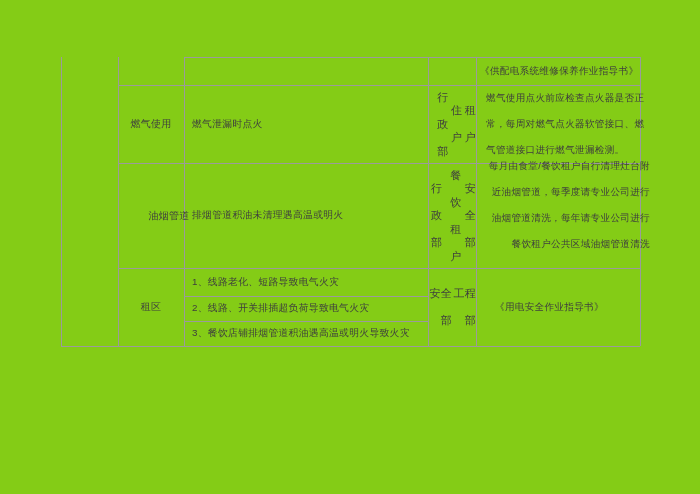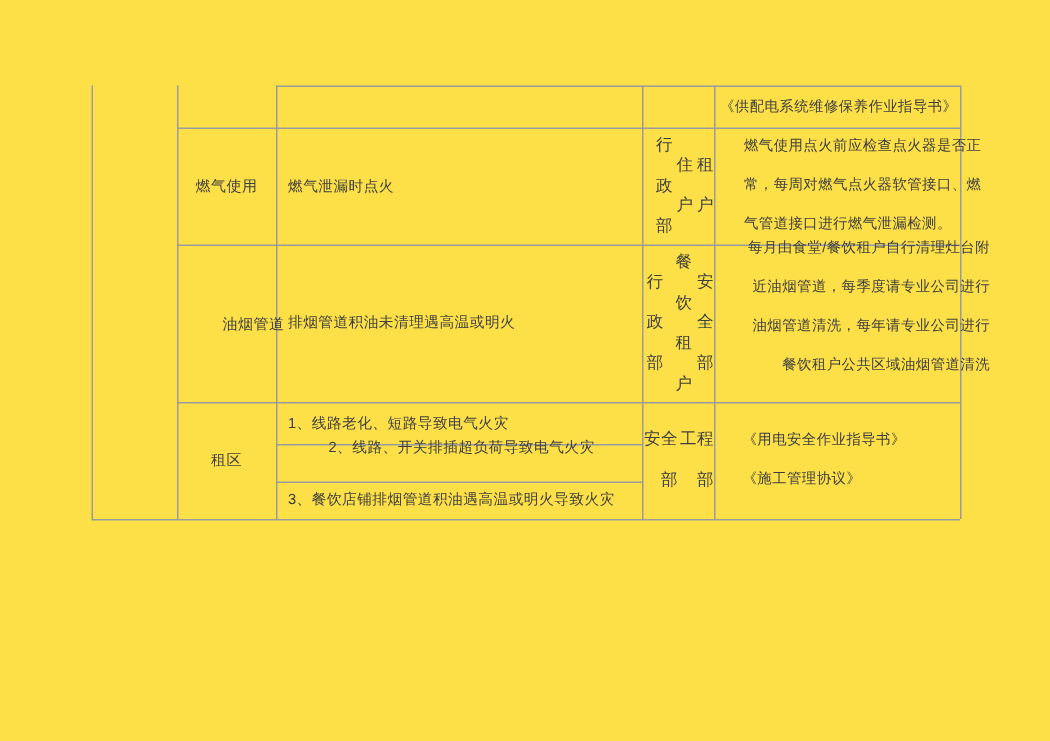--- a/index.html
+++ b/index.html
@@ -1,33 +1,33 @@
 <!DOCTYPE html>
 <html><head>
 <meta charset="utf-8">
 <style>
   html,body{margin:0;padding:0;}
   body{
     width:700px;height:494px;background:#ffffff;
     font-family:"Liberation Sans","DejaVu Sans",sans-serif;
   }
-  .page{position:relative;width:700px;height:494px;background:#fde047;overflow:hidden;}
+  .page{position:relative;width:700px;height:494px;background:#84cc16;overflow:hidden;}
   .vline{position:absolute;width:1px;background:#9b9b9b;}
   .hline{position:absolute;height:1px;background:#9b9b9b;}
   .cell{
     position:absolute;display:flex;color:#3e3e3e;
     font-size:10px;letter-spacing:0.3px;
   }
   .cat{align-items:center;justify-content:center;text-align:center;}
   .desc{align-items:center;padding-left:8px;font-size:9.8px;}
   .dept{
     flex-direction:row;align-items:center;justify-content:center;
     text-align:right;font-size:11px;line-height:27px;
   }
-  .meas{align-items:center;padding-left:20px;padding-right:2px;font-size:9.6px;line-height:26px;}
+  .meas{align-items:center;padding-left:10px;padding-right:2px;font-size:9.6px;line-height:26px;}
   .meas-col{
     flex-direction:column;justify-content:center;
     padding-left:19px;font-size:9.6px;line-height:26.5px;
   }
   .single{font-size:9.6px;align-items:center;padding-left:4px;}
 </style>
 </head>
 <body>
 
 <div class="page">
@@ -69,25 +69,24 @@
       <span>行政部</span>
       <span>餐饮租户</span>
       <span>安全部</span>
     </div>
     <div class="cell meas" style="left:476px;top:152px;width:164px;height:105px;text-align:right;">
       <span>每月由食堂/餐饮租户自行清理灶台附近油烟管道，每季度请专业公司进行油烟管道清洗，每年请专业公司进行餐饮租户公共区域油烟管道清洗</span>
     </div>
 
     <div class="cell cat" style="left:118px;top:268px;width:66px;height:78px;">租区</div>
     <div class="cell desc" style="left:184px;top:268px;width:244px;height:28px;">1、线路老化、短路导致电气火灾</div>
-    <div class="cell desc" style="left:184px;top:286px;width:244px;height:25px;margin-left:27px;">2、线路、开关排插超负荷导致电气火灾</div>
+    <div class="cell desc" style="left:184px;top:296px;width:244px;height:25px;">2、线路、开关排插超负荷导致电气火灾</div>
     <div class="cell desc" style="left:184px;top:321px;width:244px;height:25px;">3、餐饮店铺排烟管道积油遇高温或明火导致火灾</div>
     <div class="cell dept" style="left:428px;top:268px;width:48px;height:78px;">
       <span>安全部</span>
       <span>工程部</span>
     </div>
     <div class="cell meas-col" style="left:476px;top:268px;width:164px;height:78px;">
       <div>《用电安全作业指导书》</div>
-      <div>《施工管理协议》</div>
     </div>
 
   </div>
 </div>
 
 </body></html>

